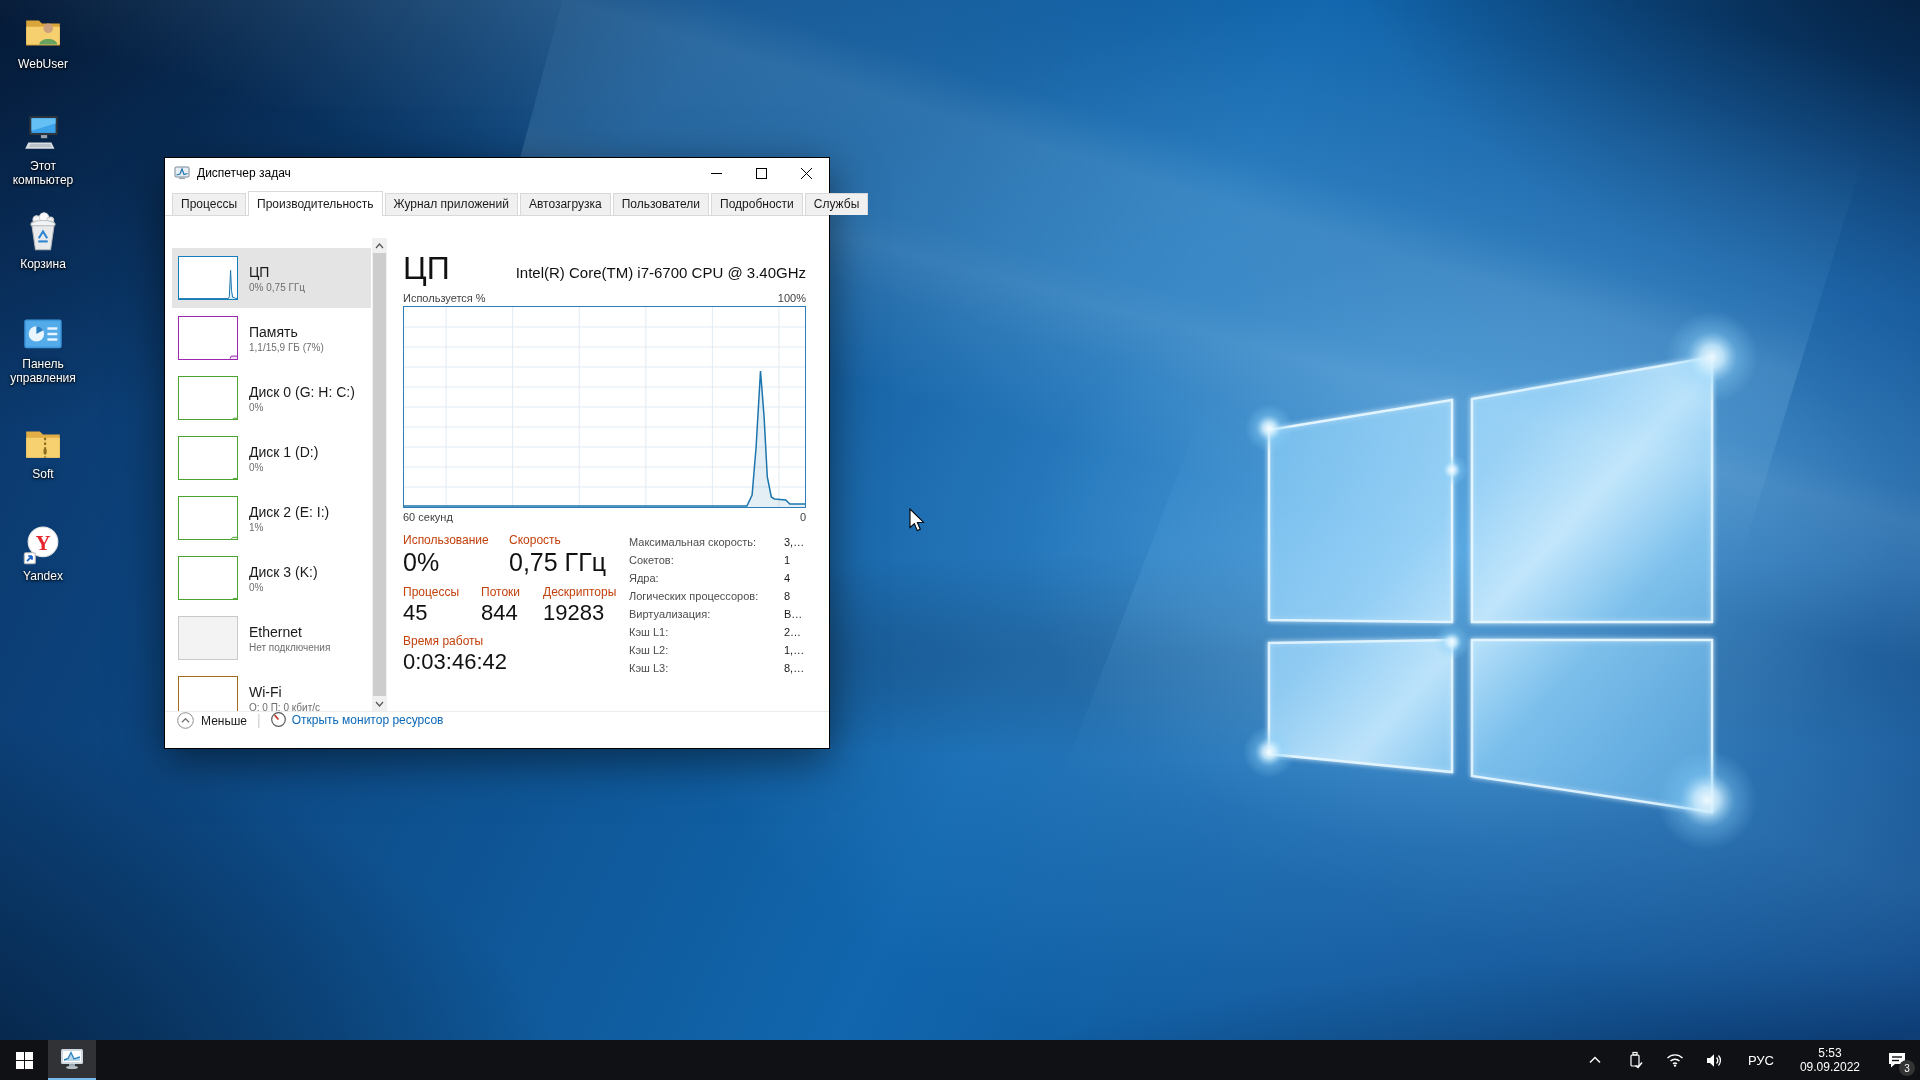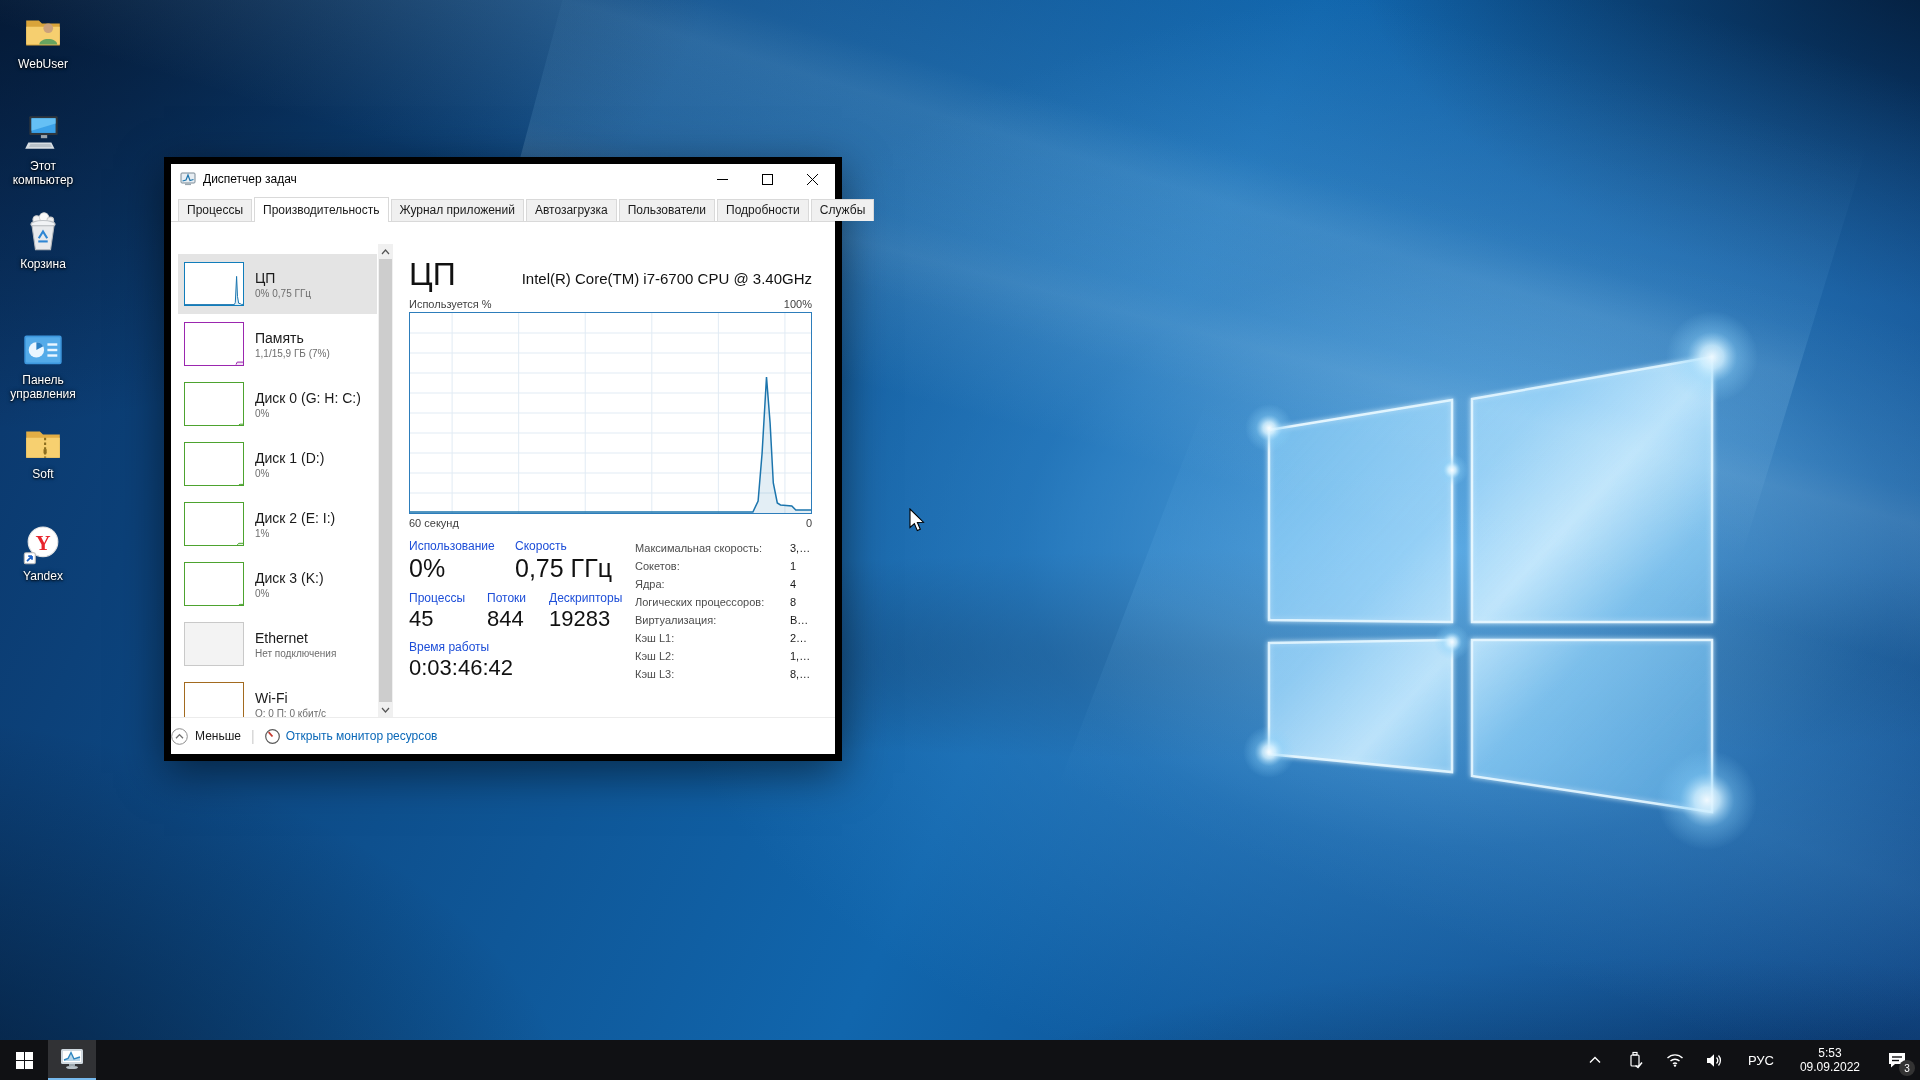--- a/index.html
+++ b/index.html
@@ -27,21 +27,21 @@
   .wp-logo{position:absolute;inset:0;}
 
   
   .dicon{position:absolute;width:86px;left:0;display:flex;flex-direction:column;align-items:center;cursor:default;}
   .dicon svg{display:block;}
   .dicon .dlabel{margin-top:3px;font-size:12px;line-height:14px;color:#fff;text-align:center;
     text-shadow:0 1px 2px rgba(0,0,0,.95),0 0 4px rgba(0,0,0,.7);}
 
   
   .tm-window{position:absolute;left:164px;top:157px;width:664px;height:590px;background:#fff;
-    border:7px solid #000000;box-shadow:0 12px 42px rgba(0,0,0,.5);font-size:12px;color:#1a1a1a;}
+    border:1px solid #000000;box-shadow:0 12px 42px rgba(0,0,0,.5);font-size:12px;color:#1a1a1a;}
   .titlebar{height:30px;display:flex;align-items:center;background:#fff;}
   .tb-icon{margin-left:9px;}
   .tb-title{margin-left:7px;font-size:12px;color:#000;}
   .tb-buttons{margin-left:auto;display:flex;height:30px;}
   .tb-btn{width:45px;height:30px;display:flex;align-items:center;justify-content:center;}
   .menubar{height:22px;display:flex;align-items:center;padding-left:6px;}
   .menu-item{padding:2px 8px;}
   .tabs{display:flex;align-items:flex-end;height:27px;padding-left:7px;border-bottom:1px solid #d9d9d9;gap:2px;}
   .tab{background:#f0f0f0;border:1px solid #d9d9d9;border-bottom:none;padding:3px 8px 4px;white-space:nowrap;}
   .tab.active{background:#fff;padding-top:5px;margin-bottom:-1px;padding-bottom:5px;}
@@ -65,31 +65,31 @@
   .main-header{display:flex;justify-content:space-between;}
   .main-title{font-size:32px;line-height:36px;color:#111;}
   .main-model{font-size:15px;color:#111;margin-top:14px;}
   .graph-labels{display:flex;justify-content:space-between;font-size:11px;color:#3f3f3f;margin-top:6px;margin-bottom:2px;}
   .graph-box{width:401px;height:200px;border:1px solid #2d7dbb;}
   .graph-box svg{display:block;}
   .stats{display:flex;margin-top:10px;}
   .stats-left{width:226px;flex:0 0 auto;}
   .sl-row{display:flex;margin-bottom:8px;}
   .stat{display:flex;flex-direction:column;}
-  .stat-label{font-size:12px;color:#1d4ed8;}
+  .stat-label{font-size:12px;color:#c2410c;}
   .stat-value{font-size:25px;line-height:29px;color:#111;margin-top:1px;}
   .stat-value.small{font-size:22px;line-height:26px;}
   .w106{width:106px;} .w78{width:78px;} .w62{width:62px;}
   .stats-right{flex:1;font-size:11px;margin-top:2px;}
   .sr-row{display:flex;line-height:15px;margin-bottom:3px;}
   .sr-label{flex:1;color:#4d4d4d;white-space:nowrap;}
   .sr-value{width:22px;color:#1a1a1a;white-space:nowrap;}
 
   .tm-footer{position:absolute;left:0;right:0;bottom:0;height:36px;border-top:1px solid #ececec;
-    display:flex;align-items:center;background:#fff;}
+    display:flex;align-items:flex-start;padding-left:12px;background:#fff;}
   .less-btn{display:flex;align-items:center;gap:7px;color:#1a1a1a;}
   .foot-sep{color:#cfcfcf;margin:0 10px;font-size:14px;}
   .res-link{display:flex;align-items:center;gap:6px;color:#0b68b8;}
 
   
   .taskbar{position:absolute;left:0;right:0;bottom:0;height:40px;background:#101114;display:flex;align-items:stretch;z-index:50;}
   .tb-start{width:48px;display:flex;align-items:center;justify-content:center;}
   .tb-app{width:48px;display:flex;align-items:center;justify-content:center;background:rgba(255,255,255,.14);
     border-bottom:2px solid #76b9ed;box-sizing:border-box;}
   .tray{margin-left:auto;display:flex;align-items:center;gap:18px;padding-right:8px;color:#fff;}
@@ -177,21 +177,21 @@
       <circle cx="21" cy="7" r="4.4" fill="#fafafa" stroke="#d6d6d6"></circle>
       <circle cx="27" cy="10" r="3.2" fill="#efefef" stroke="#cccccc"></circle>
       <ellipse cx="20" cy="13.5" rx="11.5" ry="3.4" fill="#f1f3f5" stroke="#bfc3c7"></ellipse>
       <path d="M9.5,15 L12.8,38 H27.2 L30.5,15 Z" fill="#e8eaec" stroke="#b5b9bd"></path>
       <path d="M16,27 l4,-6.5 l4,6.5" stroke="#2e86d3" stroke-width="2" fill="none"></path>
       <path d="M15.5,30 h9" stroke="#2e86d3" stroke-width="2" fill="none"></path>
     </svg>
     <span class="dlabel">Корзина</span>
   </div>
 
-  <div class="dicon" style="top:332px;">
+  <div class="dicon" style="top:316px;">
     <svg width="44" height="38" viewBox="0 0 40 34">
       <rect x="3" y="3" width="34" height="26" rx="2" fill="#3e98de"></rect>
       <rect x="4.5" y="4.5" width="31" height="23" rx="1" fill="#54abe9"></rect>
       <circle cx="14" cy="16" r="7" fill="#eaf6ff"></circle>
       <path d="M14,16 L14,9 A7,7 0 0 1 20.2,12.6 Z" fill="#2a7fc4"></path>
       <rect x="24" y="10" width="9" height="2.2" fill="#eaf6ff"></rect>
       <rect x="24" y="15" width="9" height="2.2" fill="#eaf6ff"></rect>
       <rect x="24" y="20" width="9" height="2.2" fill="#eaf6ff"></rect>
     </svg>
     <span class="dlabel">Панель управления</span>

